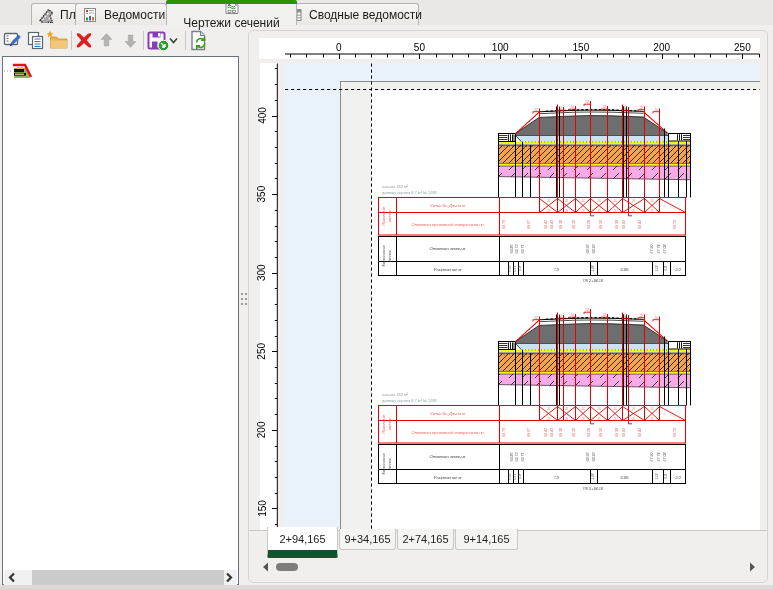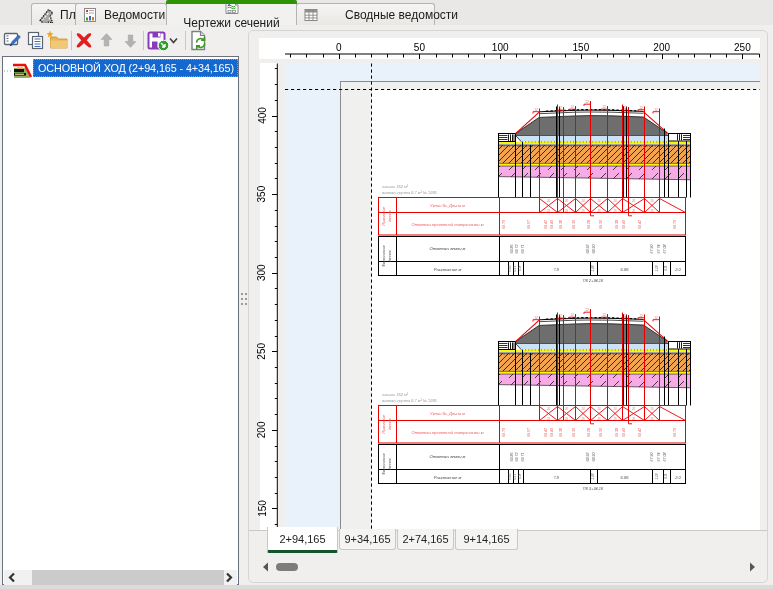--- a/index.html
+++ b/index.html
@@ -20,21 +20,21 @@
   .splitter{left:239px;top:25px;width:9px;height:560px;background:#f0efed;}
   
   .rc{left:248px;top:30px;width:520px;height:553px;background:#f0efee;border:1px solid #d7d5d3;border-radius:5px;box-sizing:border-box;}
   .rulertop{left:259px;top:38px;width:501px;height:21px;background:#fff;}
   .rulerleft{left:260px;top:63px;width:18px;height:468px;background:#fff;}
   .canvas{left:285px;top:63px;width:475px;height:468px;background:#e9f1fa;}
   .papermargin{position:absolute;background:#f0f0ee;}
   .paperwhite{position:absolute;background:#ffffff;}
   
   .stab{position:absolute;font-size:11px;color:#222;background:#f4f4f2;border:1px solid #c9c8c6;border-top:none;border-radius:0 0 3px 3px;display:flex;align-items:center;justify-content:center;}
-  .stab.active{background:#ffffff;border-bottom:3px solid #14532d;border-radius:0 0 2px 2px;}
+  .stab.active{background:#ffffff;border-bottom:8px solid #14532d;border-radius:0 0 2px 2px;}
   .tabsepline{position:absolute;background:#c9c8c6;height:1px;}
   .bottomedge{left:0;top:585px;width:773px;height:4px;background:#dcdbd9;}
 </style>
 </head>
 <body>
 <div class="abs contentbg"></div>
 <div class="abs contentline"></div>
 <div class="abs tabbar"></div>
 
 <div class="tab" style="left:13px;width:61px;margin-left:18px;">
@@ -63,21 +63,21 @@
       <path d="M2 2.5 h9.5 l2.5 2.5 v8.5 h-12 z" fill="#fff" stroke="#8a8a8a"></path>
       <path d="M11.5 2.5 v2.5 h2.5" fill="#e8e8e8" stroke="#8a8a8a"></path>
       <path d="M3.5 6 q2 -2 4 0 t4 0" stroke="#30a030" fill="none"></path>
       <path d="M3.5 8 q2 -1.5 4 0 t4 0" stroke="#30a030" fill="none"></path>
       <circle cx="5" cy="5" r="1" fill="#3a6ab8"></circle>
       <rect x="4" y="10.5" width="3" height="2" fill="none" stroke="#8a8a8a" stroke-width="0.8"></rect>
       <rect x="8.5" y="10.5" width="3" height="2" fill="none" stroke="#8a8a8a" stroke-width="0.8"></rect>
     </svg>
   <span>Чертежи сечений</span>
 </div>
-<div class="tab" style="left:296px;width:137px;gap:20px;">
+<div class="tab" style="left:280px;width:137px;">
   <svg class="ticon" viewBox="0 0 16 16">
       <rect x="2" y="2.5" width="12" height="11" fill="#fff" stroke="#888"></rect>
       <rect x="2" y="2.5" width="12" height="3" fill="#909090"></rect>
       <path d="M6 2.5 v11 M10 2.5 v11 M2 8.2 h12 M2 10.9 h12" stroke="#888" stroke-width="0.9" fill="none"></path>
     </svg>
   <span>Сводные ведомости</span>
 </div>
 
 <svg class="abs" style="left:0;top:27px;" width="230" height="28" viewBox="0 0 230 28">
 
@@ -130,21 +130,20 @@
 <div class="abs treepanel">
   <svg class="abs" style="left:0;top:4px;" width="32" height="18" viewBox="0 0 32 18">
     <path d="M1 10 h9" stroke="#9a9a9a" stroke-width="1" stroke-dasharray="1,2"></path>
     <polygon points="11,7 23,7 27,17 11,17" fill="#8fb35a"></polygon>
     <rect x="11" y="8" width="10" height="3.2" fill="#111"></rect>
     <rect x="14" y="6.2" width="6" height="1.8" fill="#e8b84a"></rect>
     <rect x="11" y="12" width="12" height="2.6" fill="#111"></rect>
     <rect x="12" y="12.6" width="9" height="1.2" fill="#f0e0a0"></rect>
     <path d="M10 4 h12 l6 12" stroke="#e81010" stroke-width="2.5" fill="none"></path>
   </svg>
-  <div class="sel">ОСНОВНОЙ ХОД (2+94,165 - 4+34,165)</div>
 
   <svg class="abs" style="left:1px;top:513px;" width="233" height="15" viewBox="0 0 233 15">
     <rect x="0" y="0" width="233" height="15" fill="#f1f1f1"></rect>
     <path d="M10 3.5 L6 7.5 L10 11.5" stroke="#333" stroke-width="2.2" fill="none"></path>
     <rect x="28" y="0" width="192" height="15" fill="#cbcbcb"></rect>
     <path d="M223 3.5 L227 7.5 L223 11.5" stroke="#333" stroke-width="2.2" fill="none"></path>
   </svg>
 </div>
 <div class="abs splitter"><svg width="9" height="560" viewBox="0 0 9 560">
       <g fill="#9a9a9a">

